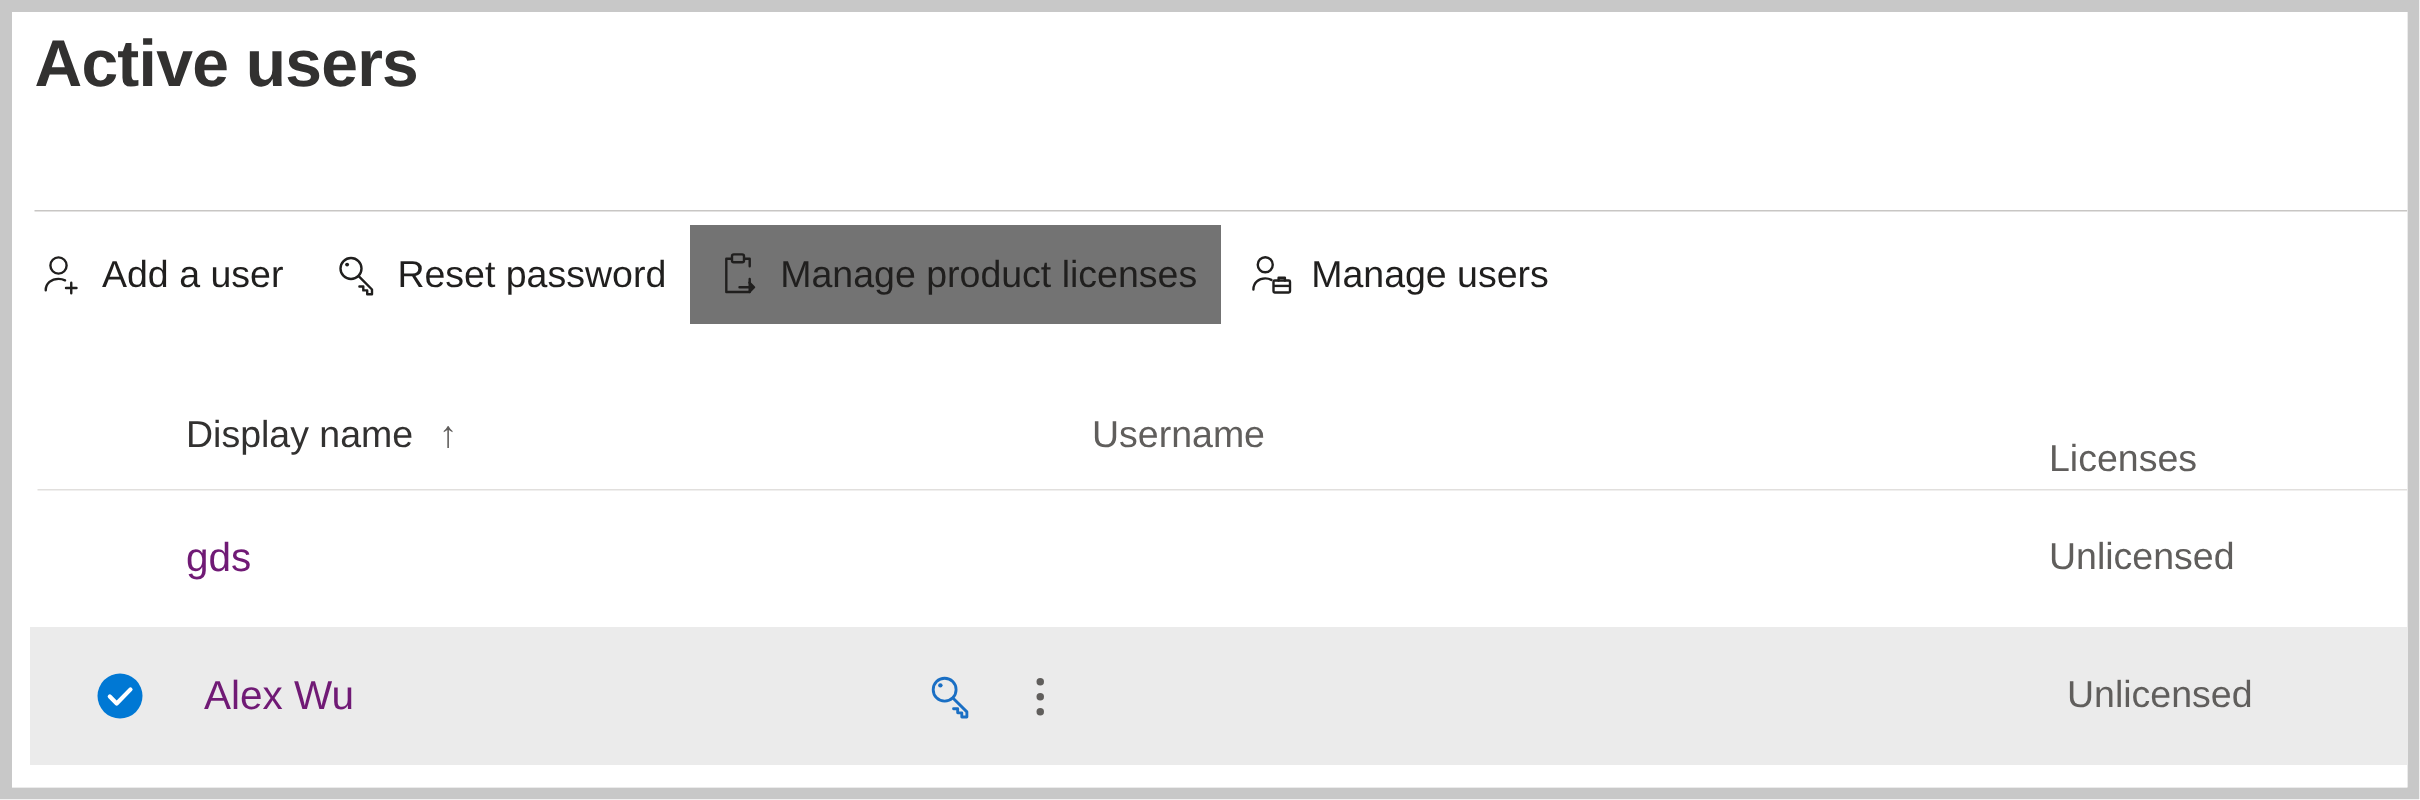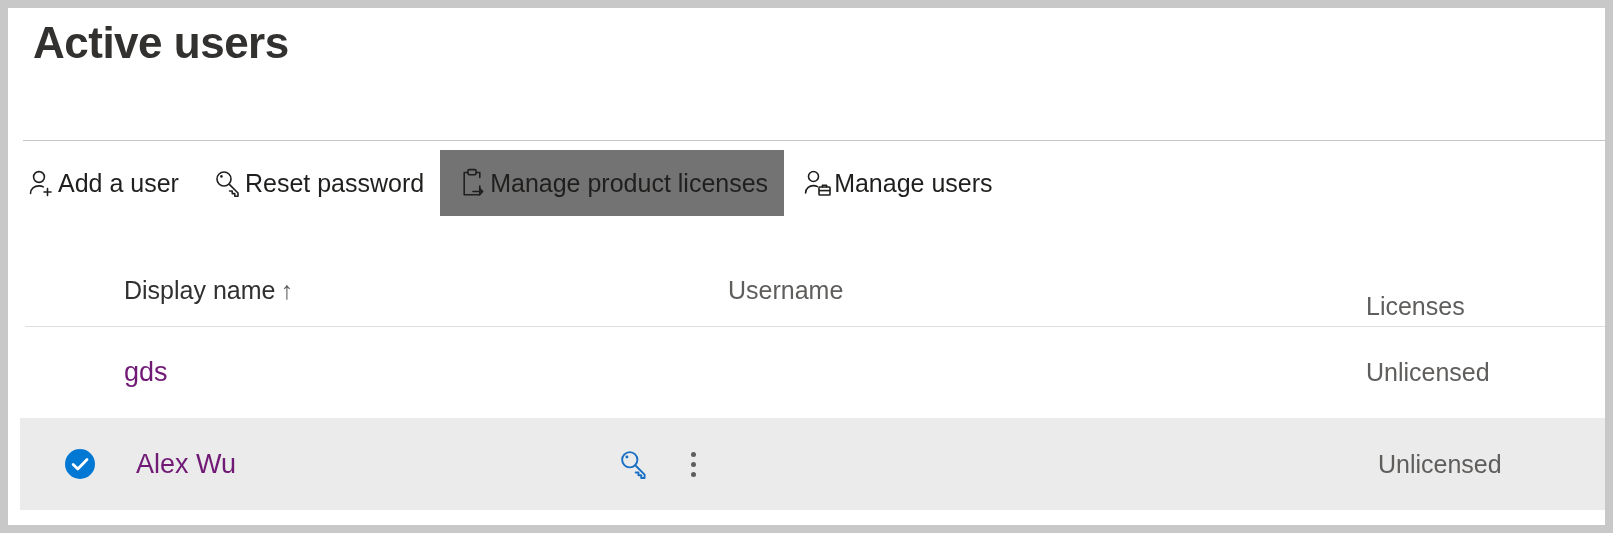--- a/index.html
+++ b/index.html
@@ -34,21 +34,20 @@
   
   .page-title {
     position: absolute;
     left: 15px;
     top: 10px;
     font-size: 44px;
     font-weight: 700;
     color: #323130;
     letter-spacing: -0.5px;
     white-space: nowrap;
-    margin-left: 10px;
   }
 
   
   .cmdbar-divider {
     position: absolute;
     left: 15px;
     top: 132px;
     width: 1582px;
     height: 1px;
     background: #c8c6c4;
@@ -60,21 +59,21 @@
     left: 0px;
     top: 142px;
     height: 66px;
     display: flex;
     align-items: stretch;
     white-space: nowrap;
   }
   .cmd-btn {
     display: flex;
     align-items: center;
-    gap: 0;
+    gap: 10px;
     padding: 0 16px;
     height: 66px;
     background: transparent;
     color: #201f1e;
     font-size: 25px;
     font-weight: 400;
     cursor: pointer;
     white-space: nowrap;
   }
   .cmd-btn.highlighted {
@@ -111,21 +110,21 @@
     background: #e1dfdd;
   }
   .col-display {
     position: absolute;
     left: 116px;
     top: 20px;
     font-size: 25px;
     color: #323130;
     display: flex;
     align-items: baseline;
-    gap: 5px;
+    gap: 17px;
     white-space: nowrap;
   }
   .sort-arrow {
     font-size: 25px;
     color: #605e5c;
     line-height: 1;
   }
   .col-username {
     position: absolute;
     left: 720px;

